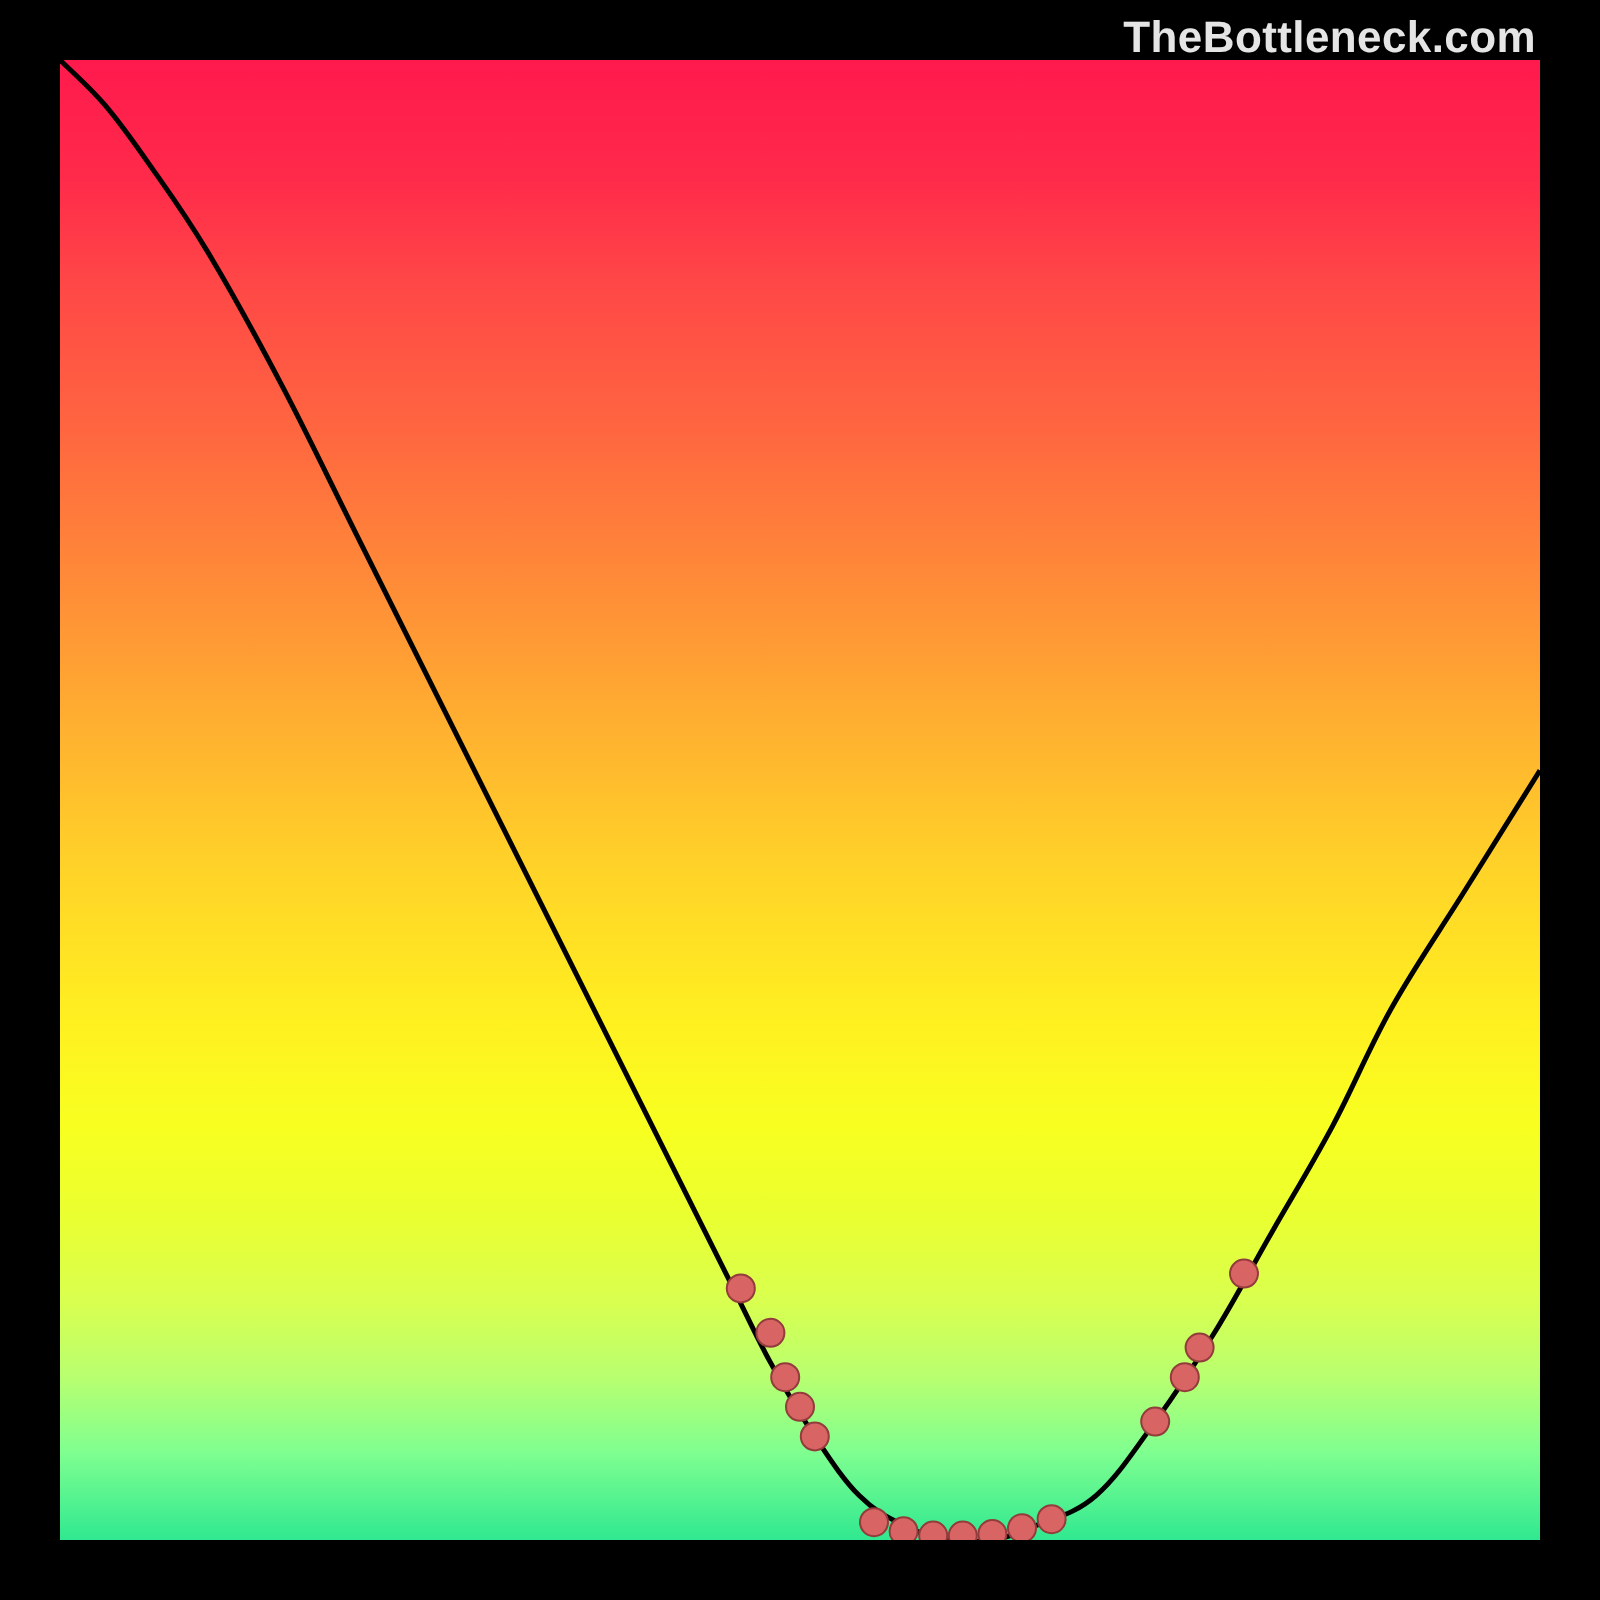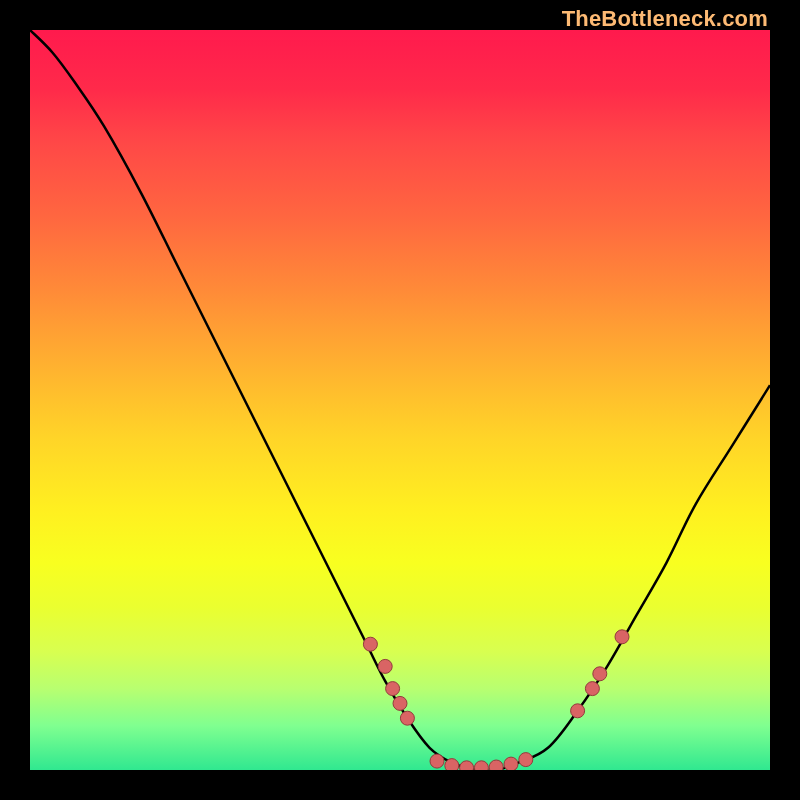--- a/index.html
+++ b/index.html
@@ -32,21 +32,21 @@
       #80ff90 94%,
       #30e890 100%);
   }
   .watermark {
     position: absolute;
     top: 6px;
     right: 32px;
     font-family: Arial, Helvetica, sans-serif;
     font-size: 22px;
     font-weight: bold;
-    color: #fdba74;
+    color: #e5e5e5;
     letter-spacing: 0.2px;
     margin-left: 16px;
   }
   svg.curve {
     position: absolute;
     left: 30px;
     top: 30px;
     width: 740px;
     height: 740px;
     pointer-events: none;

